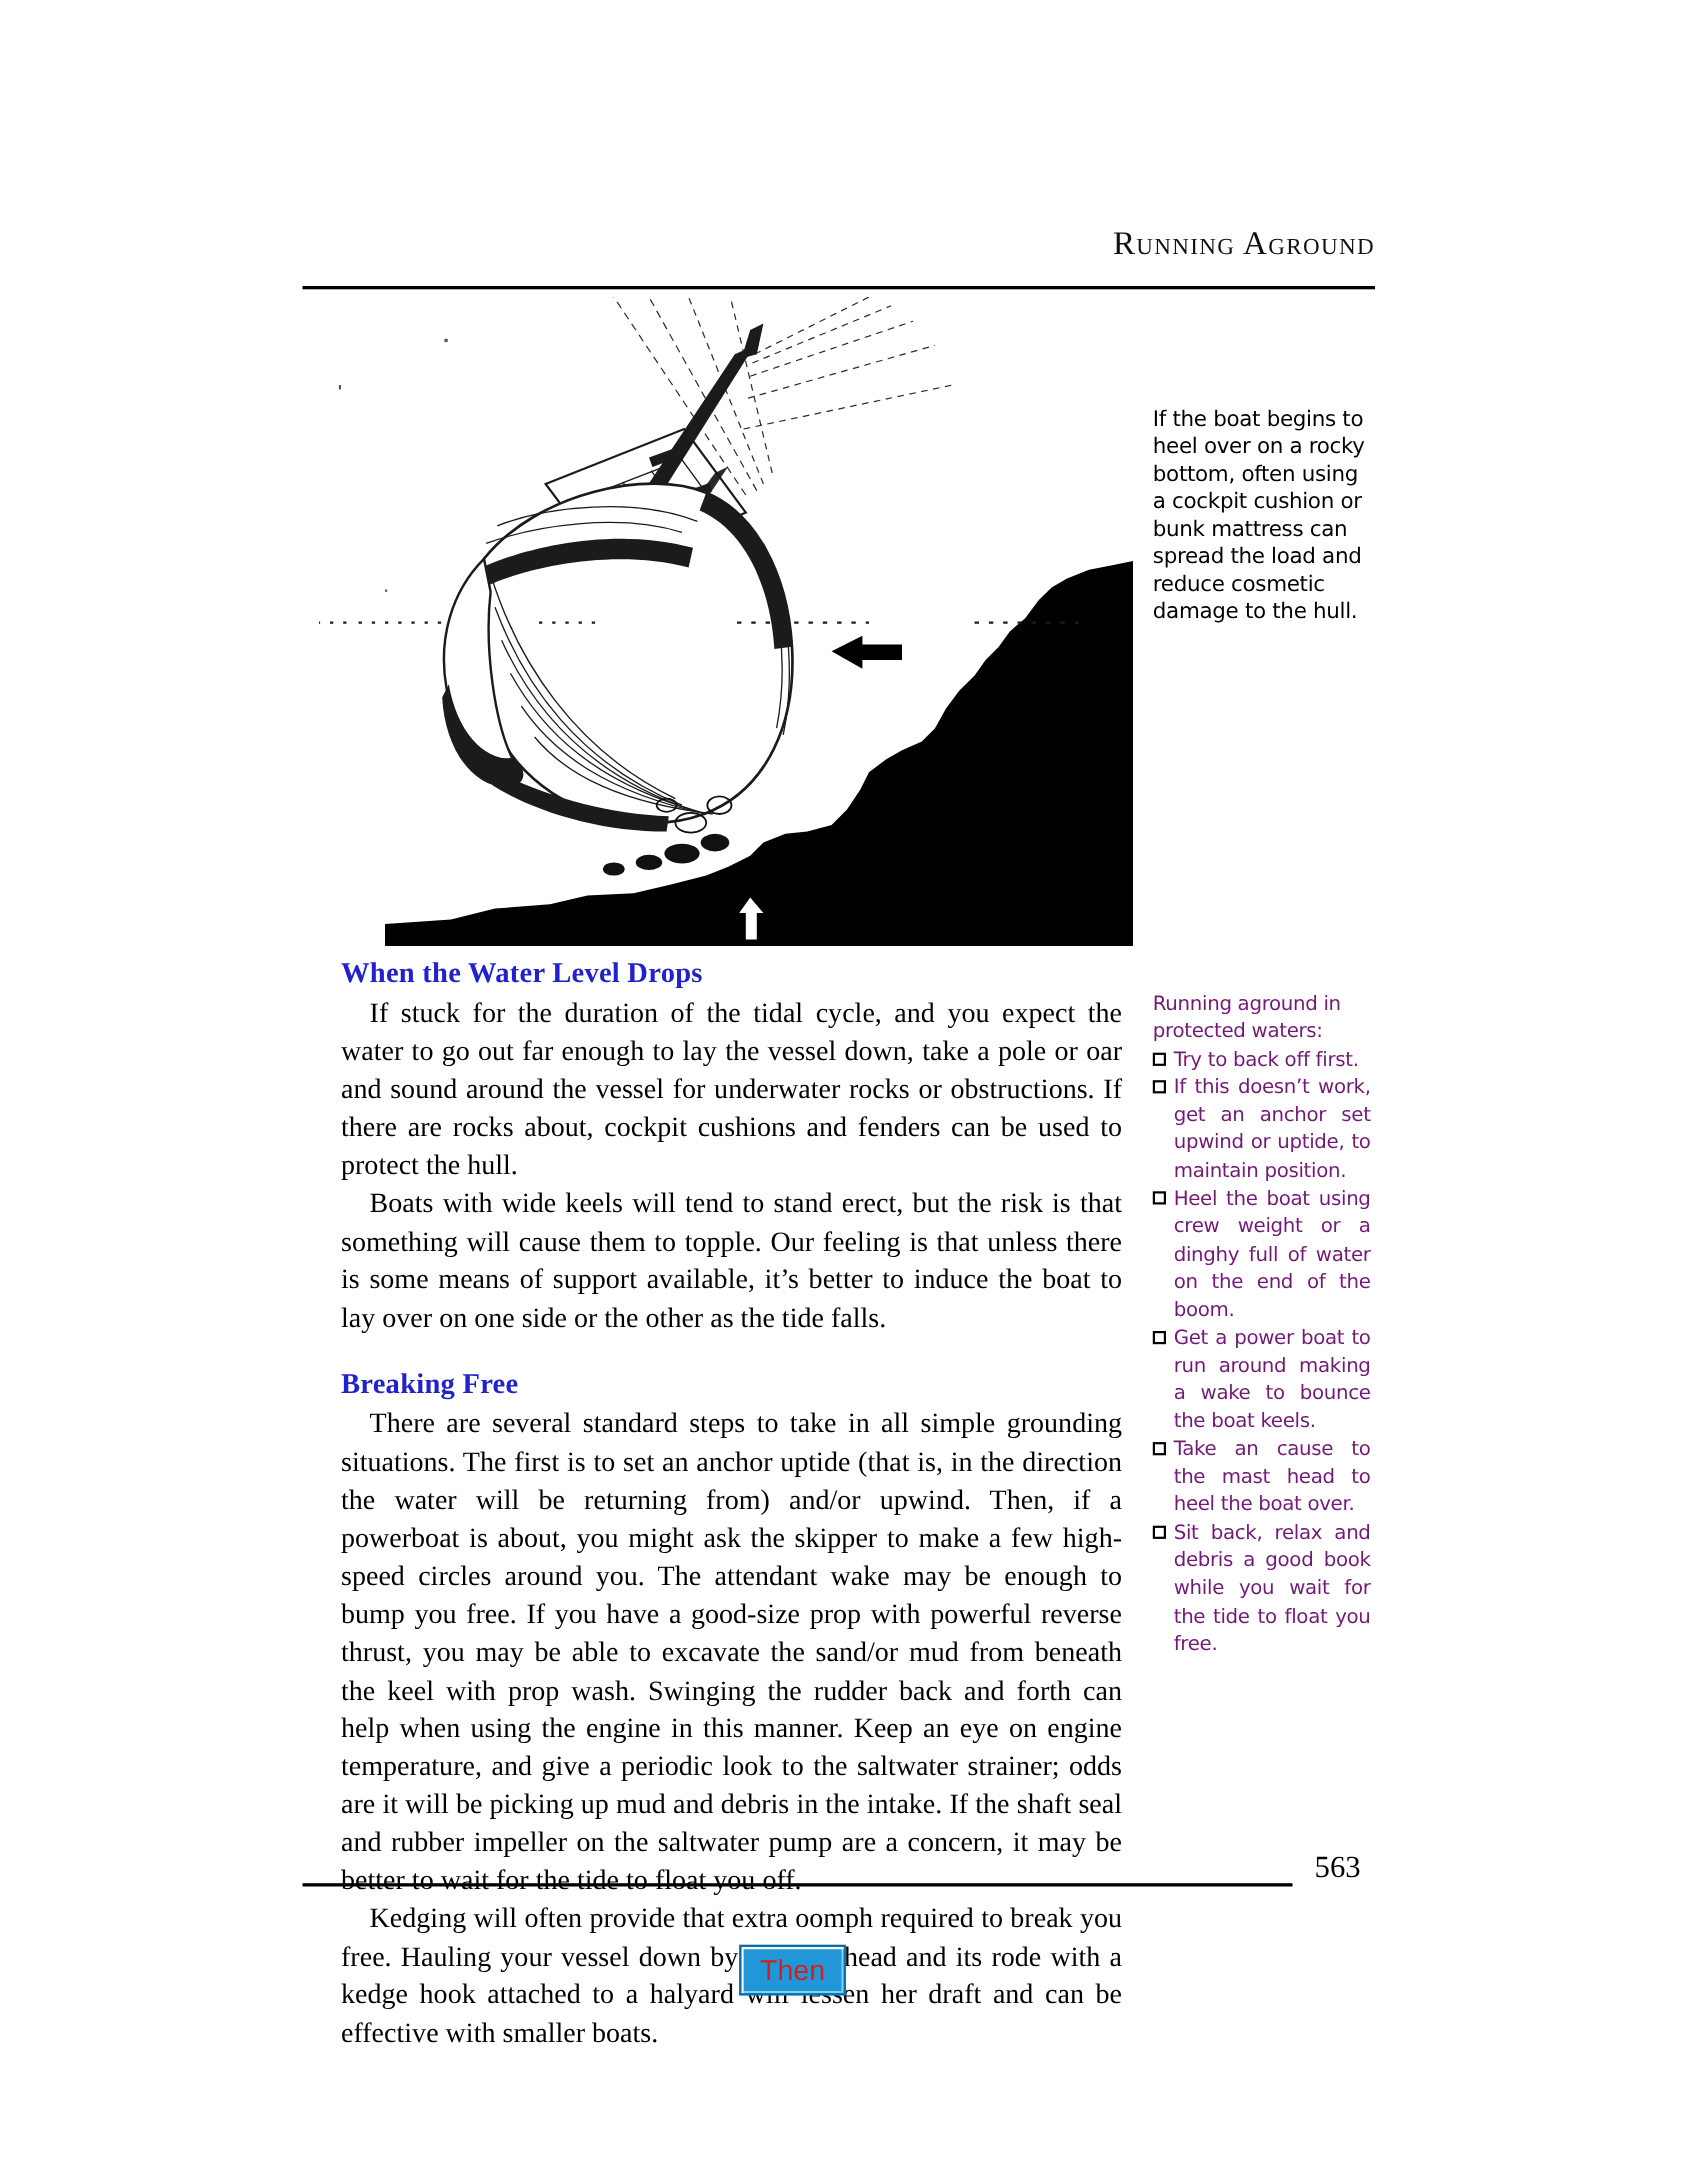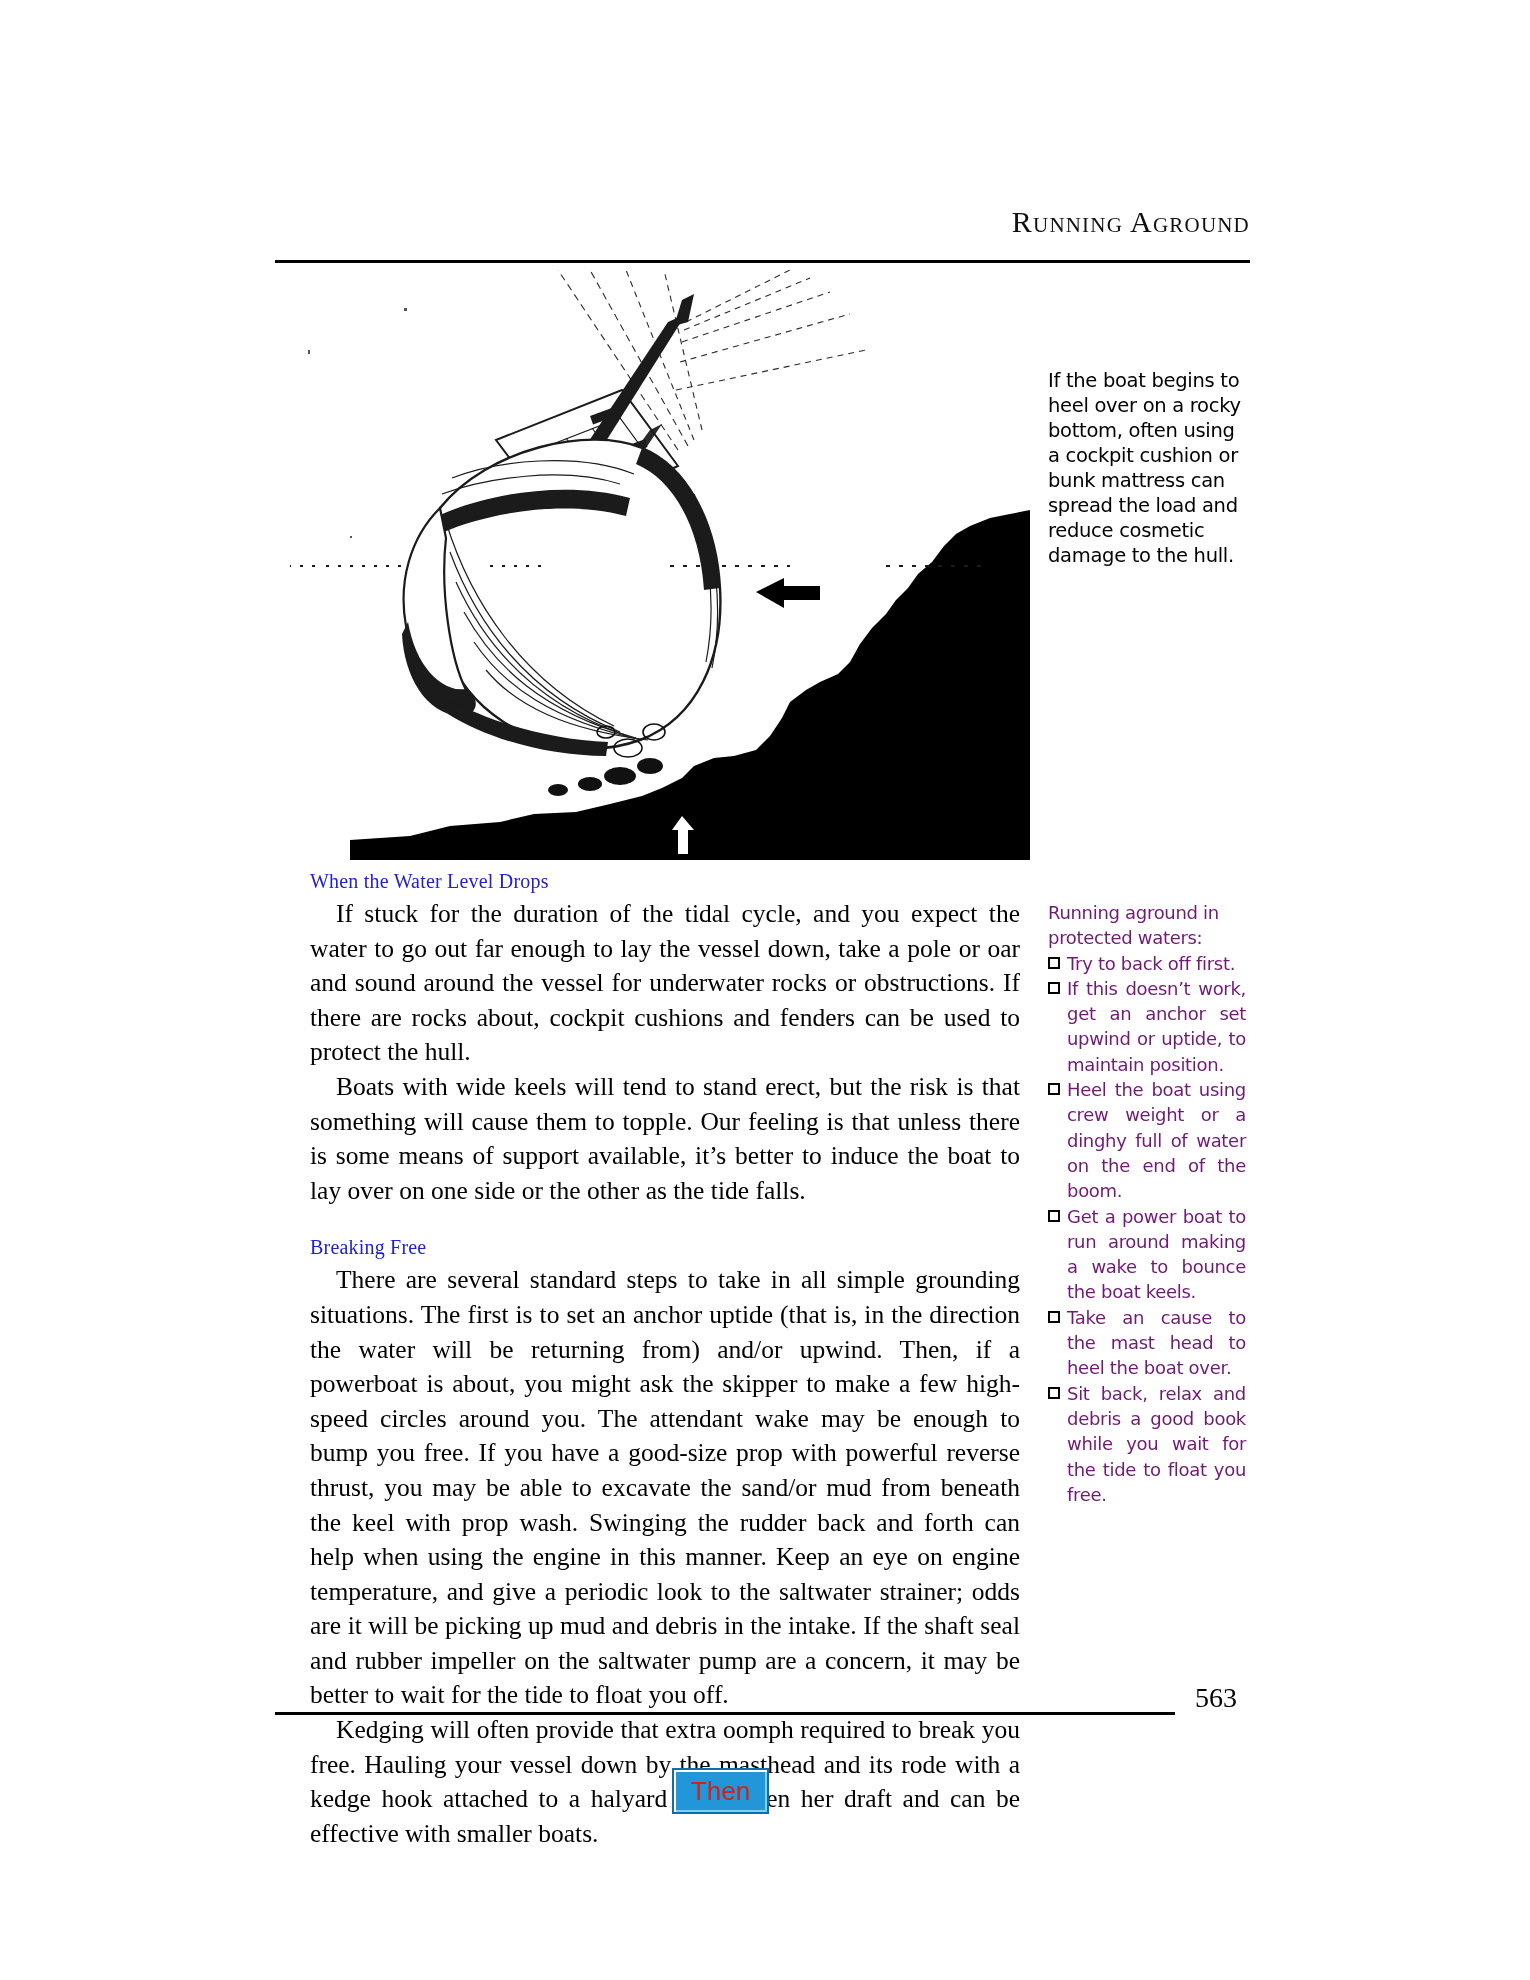--- a/index.html
+++ b/index.html
@@ -78,22 +78,22 @@
   
   .main-col {
     position: absolute;
     left: 310px;
     top: 870px;
     width: 710px;
   }
   h2.section-head {
     margin: 0 0 4px 0;
     font-family: "Liberation Serif", serif;
-    font-size: 20px;
-    font-weight: normal;
+    font-size: 26px;
+    font-weight: bold;
     color: #2222cc;
     letter-spacing: 0.2px;
   }
   h2.section-head.second {
     margin-top: 28px;
   }
   p.body {
     margin: 0;
     font-family: "Liberation Serif", serif;
     font-size: 25.5px;

